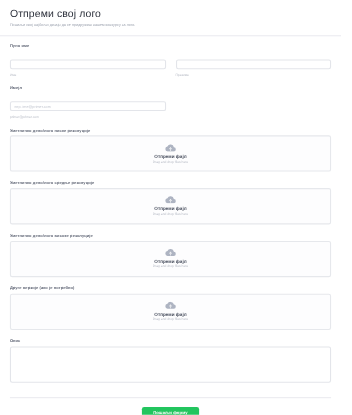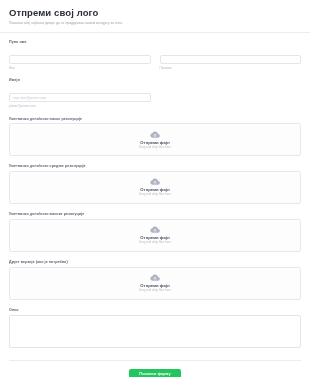--- a/index.html
+++ b/index.html
@@ -19,21 +19,21 @@
     height: 377px;
     box-sizing: border-box;
     padding: 0;
     position: relative;
   }
   .header {
     padding: 8px 9px 6px 9px;
   }
   .page-title {
     font-size: 9.5px;
-    font-weight: 700;
+    font-weight: 400;
     letter-spacing: 0.1px;
     color: #2b2f3a;
     margin: 0 0 3px 0;
     line-height: 1.1;
   }
   .page-subtitle {
     font-size: 3.3px;
     color: #9aa0ad;
     margin: 0;
     line-height: 1.3;

